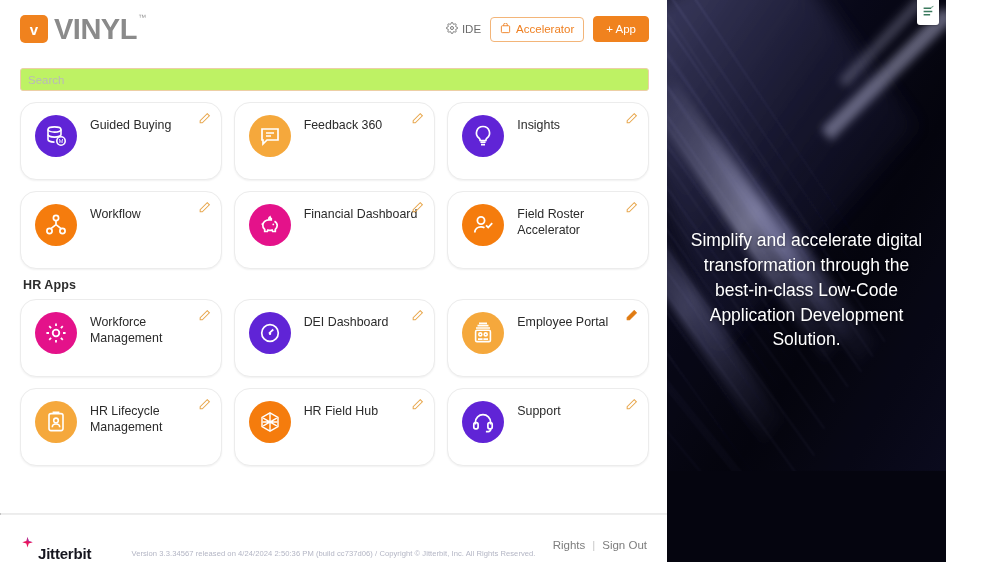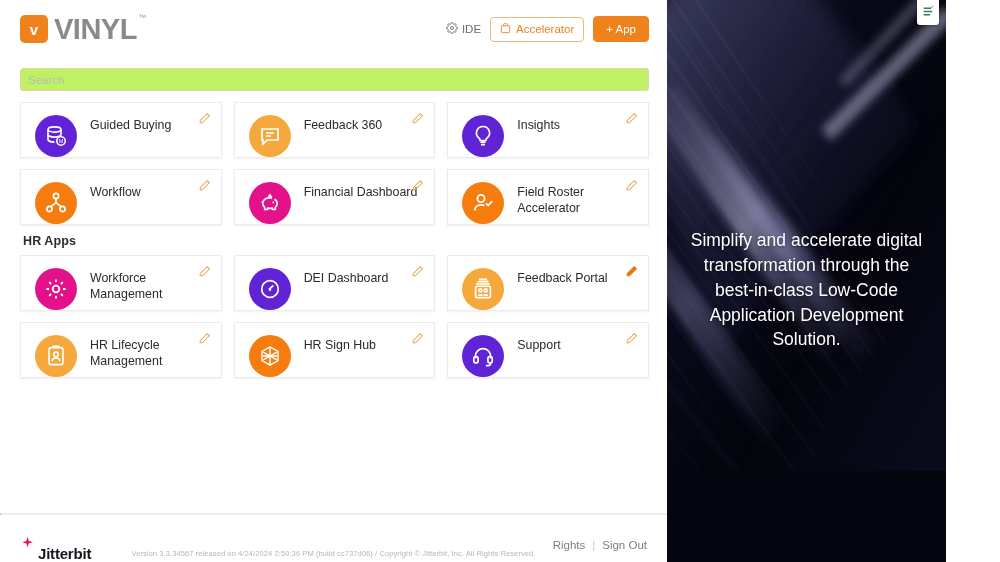--- a/index.html
+++ b/index.html
@@ -79,22 +79,22 @@
   }
   .card-grid {
     display: grid;
     grid-template-columns: repeat(3, 1fr);
     gap: 11px 12px;
   }
   .card {
     position: relative;
     background: #ffffff;
     border: 1px solid #ececec;
-    border-radius: 0;
-    height: 56px;
+    border-radius: 16px;
+    height: 78px;
     box-shadow: 0 1px 2px rgba(0,0,0,0.06);
     display: flex; align-items: flex-start; gap: 13px;
     padding: 12px 12px 0 14px;
     cursor: pointer;
   }
   .card-icon {
     width: 42px; height: 42px; border-radius: 50%;
     flex: 0 0 42px;
     display: flex; align-items: center; justify-content: center;
   }
@@ -349,21 +349,21 @@
         <div class="card">
           <div class="card-icon" style="background:#f5a83c">
             <svg viewBox="0 0 24 24" fill="none" stroke="#fff" stroke-width="1.6">
               <path d="M5 7h14M6.5 4.6h11M8 2.4h8"></path>
               <rect x="4.6" y="9.3" width="14.8" height="11.3" rx="1.4"></rect>
               <circle cx="9.3" cy="13.4" r="1.5"></circle>
               <circle cx="14.7" cy="13.4" r="1.5"></circle>
               <path d="M7 18.1h4.6M12.4 18.1H17"></path>
             </svg>
           </div>
-          <div class="card-label">Feedback Portal</div>
+          <div class="card-label">Employee Portal</div>
           <span class="pencil">
             <svg viewBox="0 0 24 24" fill="#e07b12" stroke="#e07b12" stroke-width="1.9" stroke-linejoin="round">
                 <path d="M17 3l4 4L8 20H4v-4L17 3z"></path>
               </svg>
           </span>
         </div>
 
         <div class="card">
           <div class="card-icon" style="background:#f5a83c">
             <svg viewBox="0 0 24 24" fill="none" stroke="#fff" stroke-width="1.6">
@@ -381,21 +381,21 @@
           </span>
         </div>
 
         <div class="card">
           <div class="card-icon" style="background:#f57c0d">
             <svg viewBox="0 0 24 24" fill="none" stroke="#fff" stroke-width="1.4">
               <path d="M12 2.8l8 4.6v9.2l-8 4.6-8-4.6V7.4z"></path>
               <path d="M5.2 8.2l13.6 7.6M5.2 15.8L18.8 8.2M12 3.4v17.2M4.6 12h14.8"></path>
             </svg>
           </div>
-          <div class="card-label">HR Sign Hub</div>
+          <div class="card-label">HR Field Hub</div>
           <span class="pencil">
             <svg viewBox="0 0 24 24" fill="none" stroke="#e8a84f" stroke-width="1.9">
                 <path d="M17 3l4 4L8 20H4v-4L17 3z"></path>
               </svg>
           </span>
         </div>
 
         <div class="card">
           <div class="card-icon" style="background:#6024d6">
             <svg viewBox="0 0 24 24" fill="none" stroke="#fff" stroke-width="1.7">

